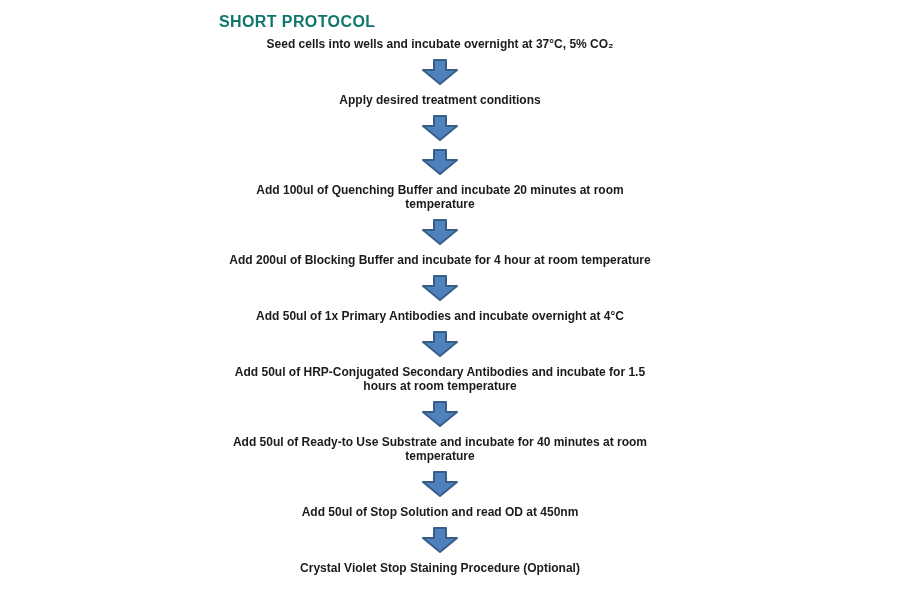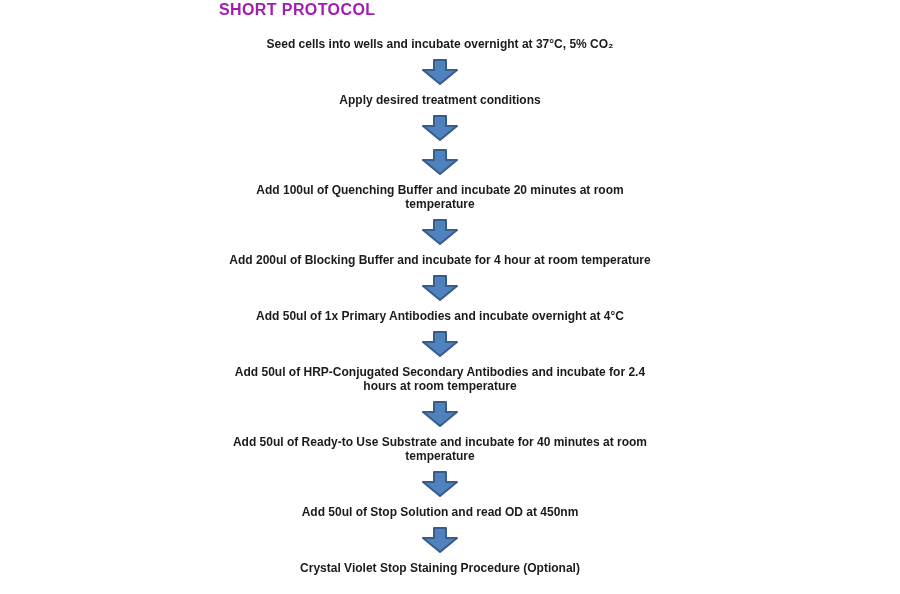--- a/index.html
+++ b/index.html
@@ -10,24 +10,24 @@
     width: 900px;
     height: 594px;
     background: #ffffff;
     position: relative;
     overflow: hidden;
     font-family: "Liberation Sans", sans-serif;
   }
   .title {
     position: absolute;
     left: 219px;
-    top: 1px;
+    top: 13px;
     font-size: 16px;
     font-weight: bold;
-    color: #a21caf;
+    color: #0f766e;
     letter-spacing: 0.4px;
     white-space: nowrap;
   }
   .flow {
     position: absolute;
     left: 170px;
     top: 0;
     width: 540px;
     padding-top: 37px;
   }
@@ -80,21 +80,21 @@
   <svg class="arrow" width="38" height="26" viewBox="0 0 38 26">
     <path d="M13 1 H25 V11 H36 L19 25 L2 11 H13 Z" stroke-width="2" stroke-linejoin="round" fill="#4f81bd" stroke="#385d8a"></path>
   </svg>
 
   <div class="step">Add 50ul of 1x Primary Antibodies and incubate overnight at 4°C</div>
 
   <svg class="arrow" width="38" height="26" viewBox="0 0 38 26">
     <path d="M13 1 H25 V11 H36 L19 25 L2 11 H13 Z" stroke-width="2" stroke-linejoin="round" fill="#4f81bd" stroke="#385d8a"></path>
   </svg>
 
-  <div class="step">Add 50ul of HRP-Conjugated Secondary Antibodies and incubate for 2.4
+  <div class="step">Add 50ul of HRP-Conjugated Secondary Antibodies and incubate for 1.5
 hours at room temperature</div>
 
   <svg class="arrow" width="38" height="26" viewBox="0 0 38 26">
     <path d="M13 1 H25 V11 H36 L19 25 L2 11 H13 Z" stroke-width="2" stroke-linejoin="round" fill="#4f81bd" stroke="#385d8a"></path>
   </svg>
 
   <div class="step">Add 50ul of Ready-to Use Substrate and incubate for 40 minutes at room
 temperature</div>
 
   <svg class="arrow" width="38" height="26" viewBox="0 0 38 26">

